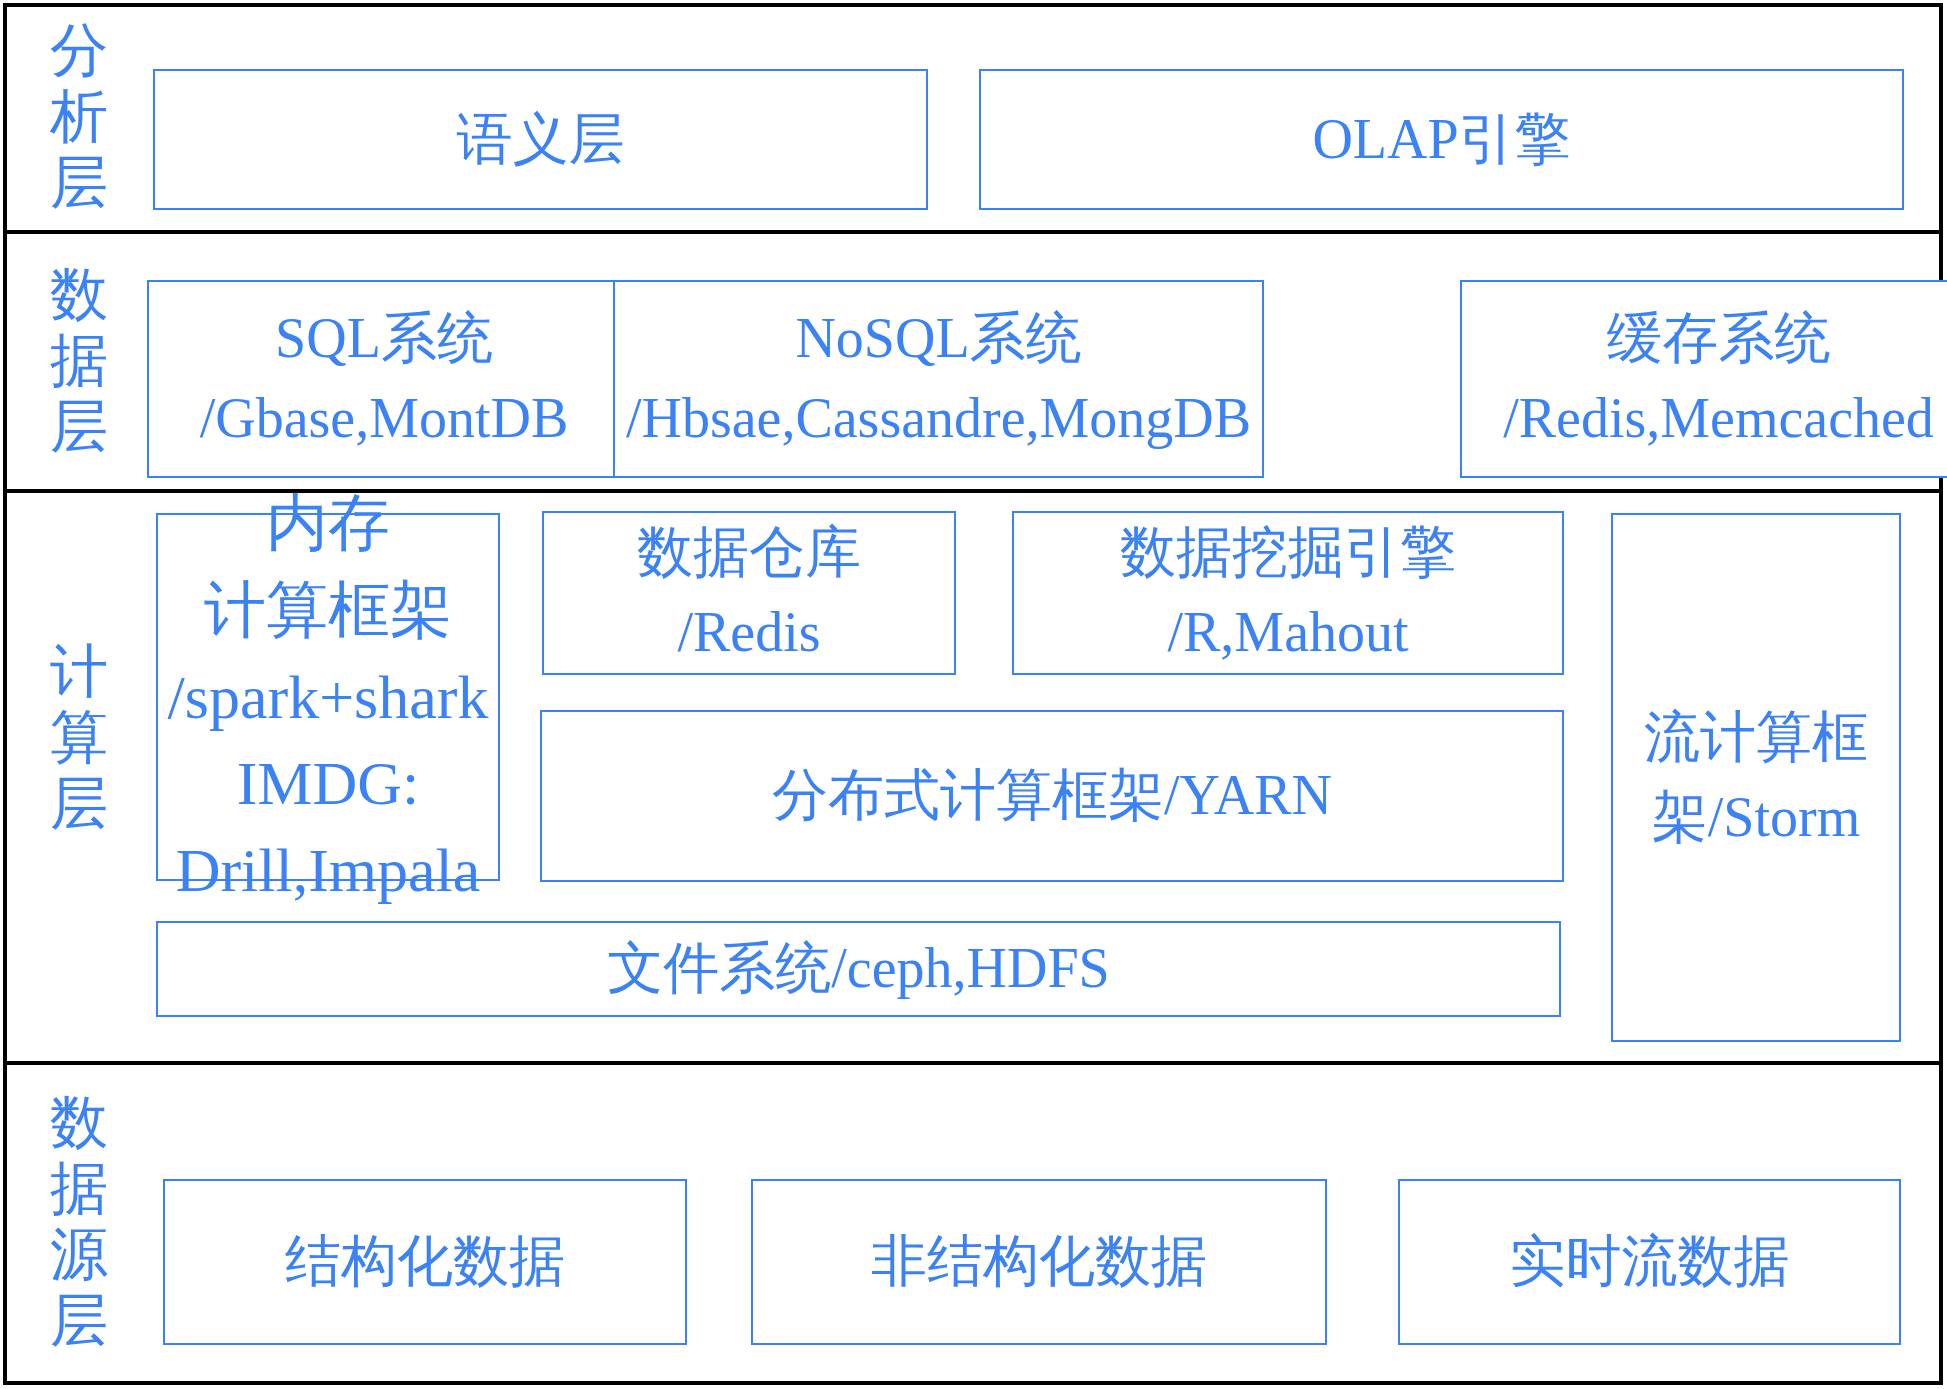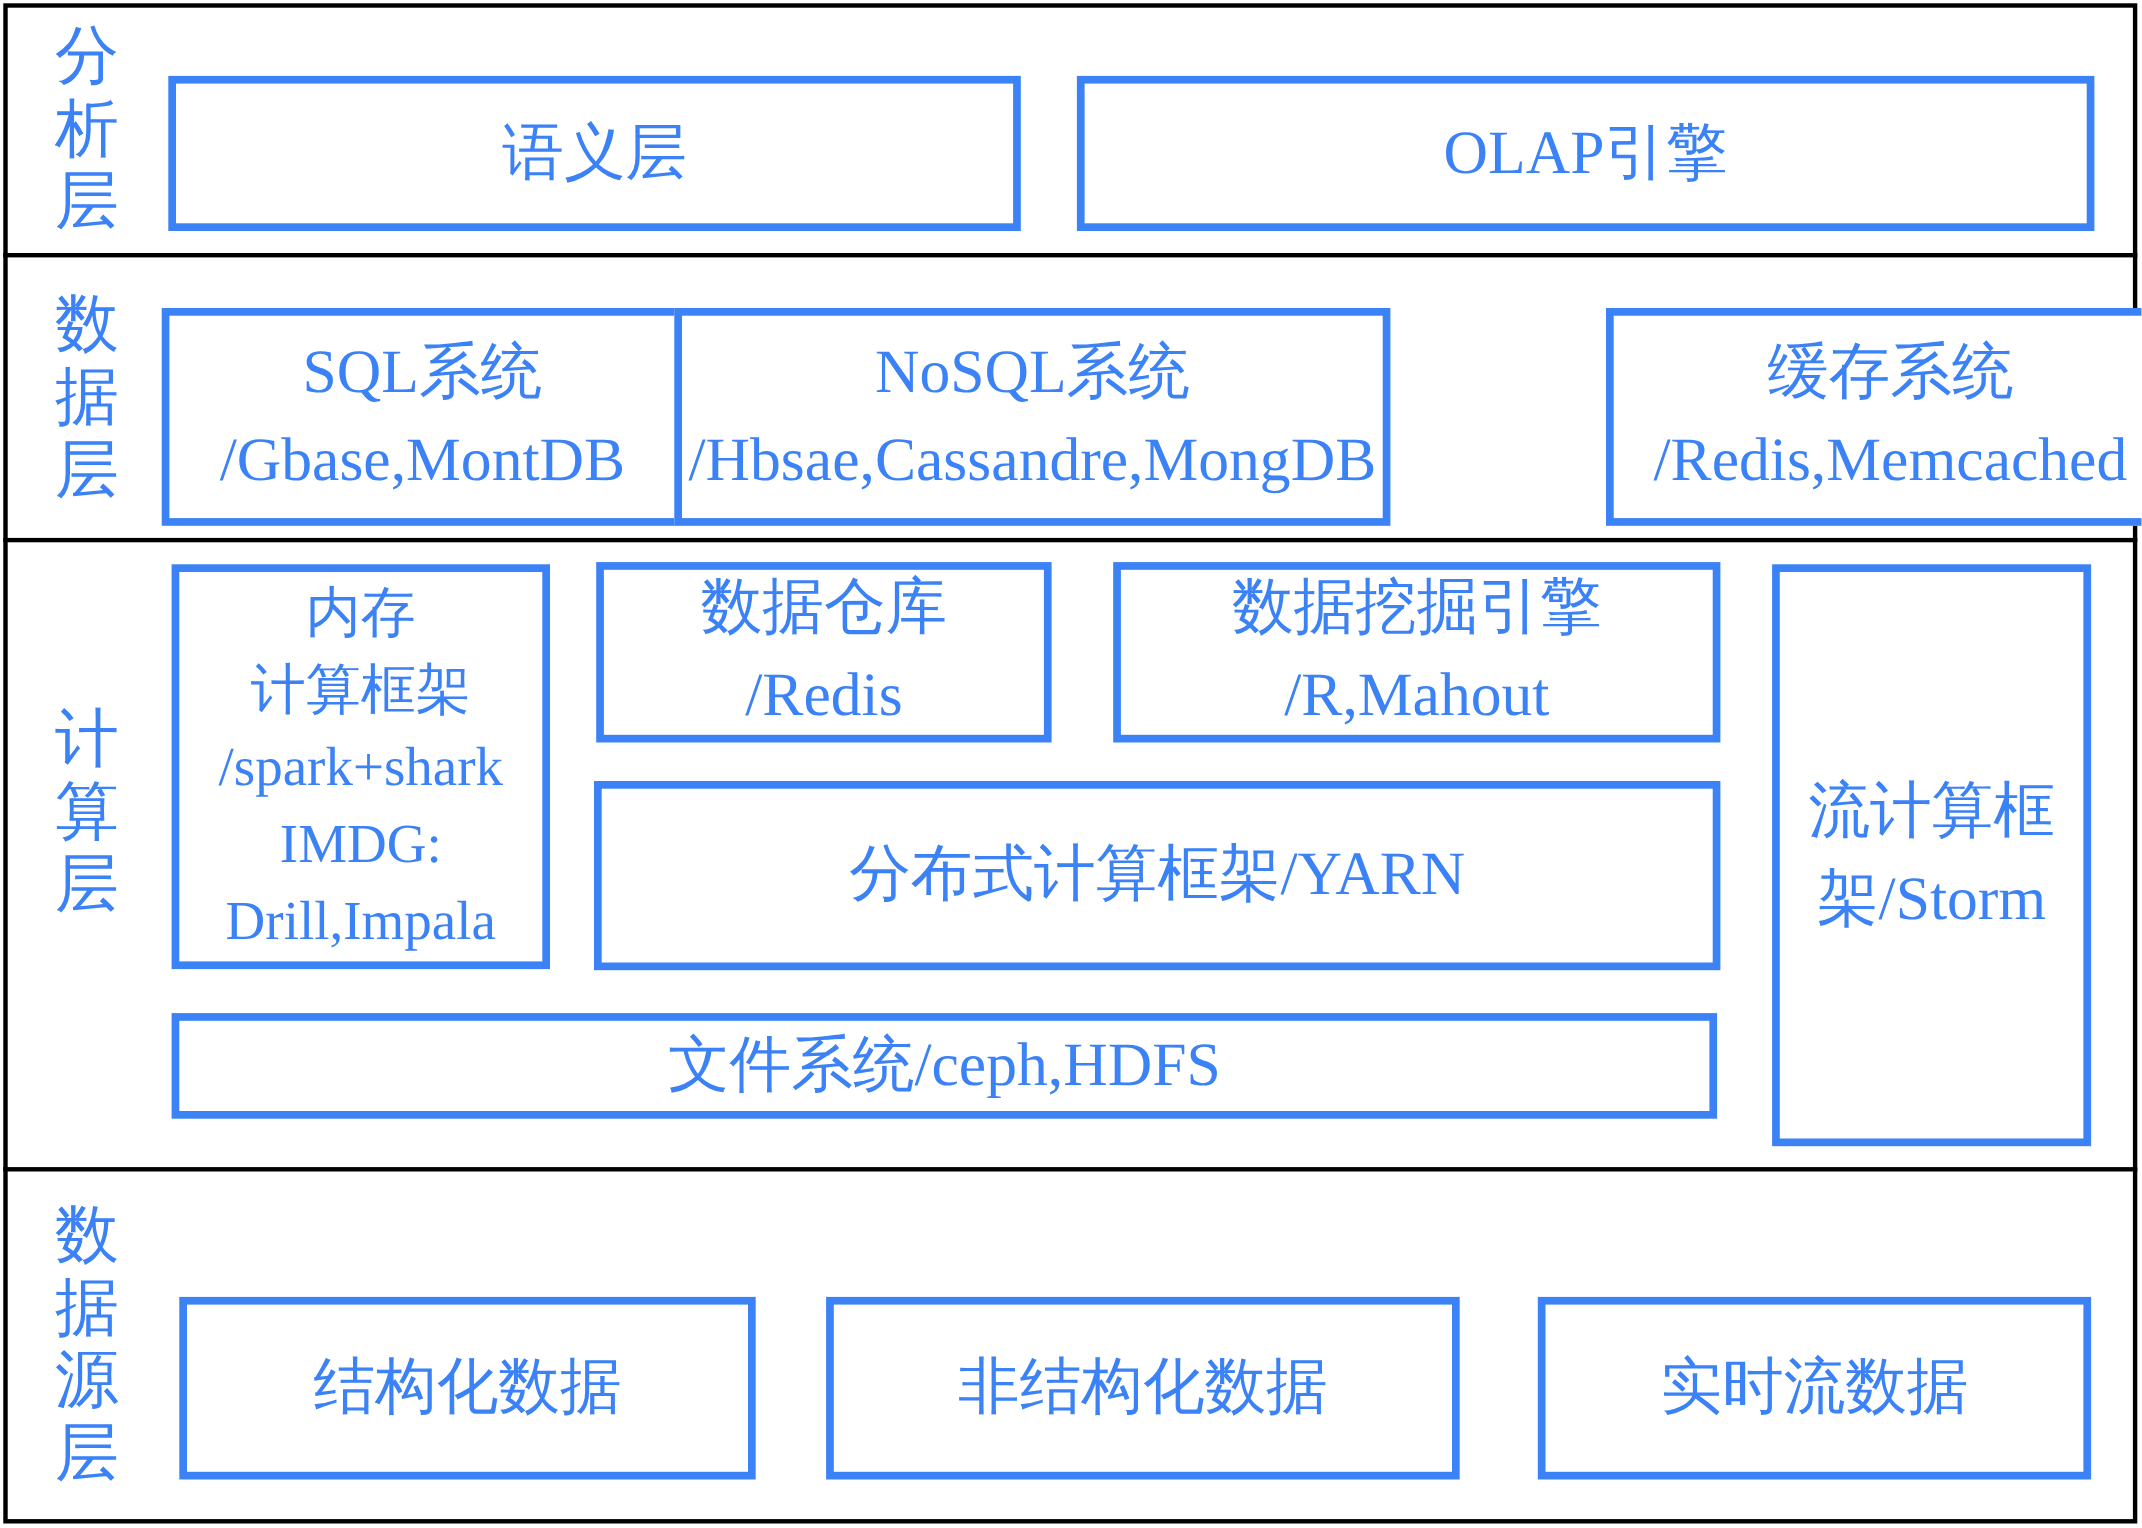--- a/index.html
+++ b/index.html
@@ -35,37 +35,37 @@
     left: 47px;
     width: 64px;
     font-size: 58px;
     line-height: 66px;
     text-align: center;
     word-break: break-all;
     white-space: normal;
   }
   .box {
     position: absolute;
-    border: 7px solid #3b82f6;
+    border: 2px solid #3b82f6;
     box-sizing: border-box;
     display: flex;
     flex-direction: column;
     align-items: center;
     justify-content: center;
     text-align: left;
     background: #ffffff;
   }
   .ln {
     display: block;
     font-size: 56px;
     line-height: 1.42;
     white-space: nowrap;
   }
   .box.small .ln {
-    font-size: 50px;
+    font-size: 62px;
     line-height: 1.40;
   }
 </style>
 </head>
 <body>
 
 <div id="canvas">
 
   <div class="outer-frame"></div>
   <div class="divider" style="top:230px"></div>

